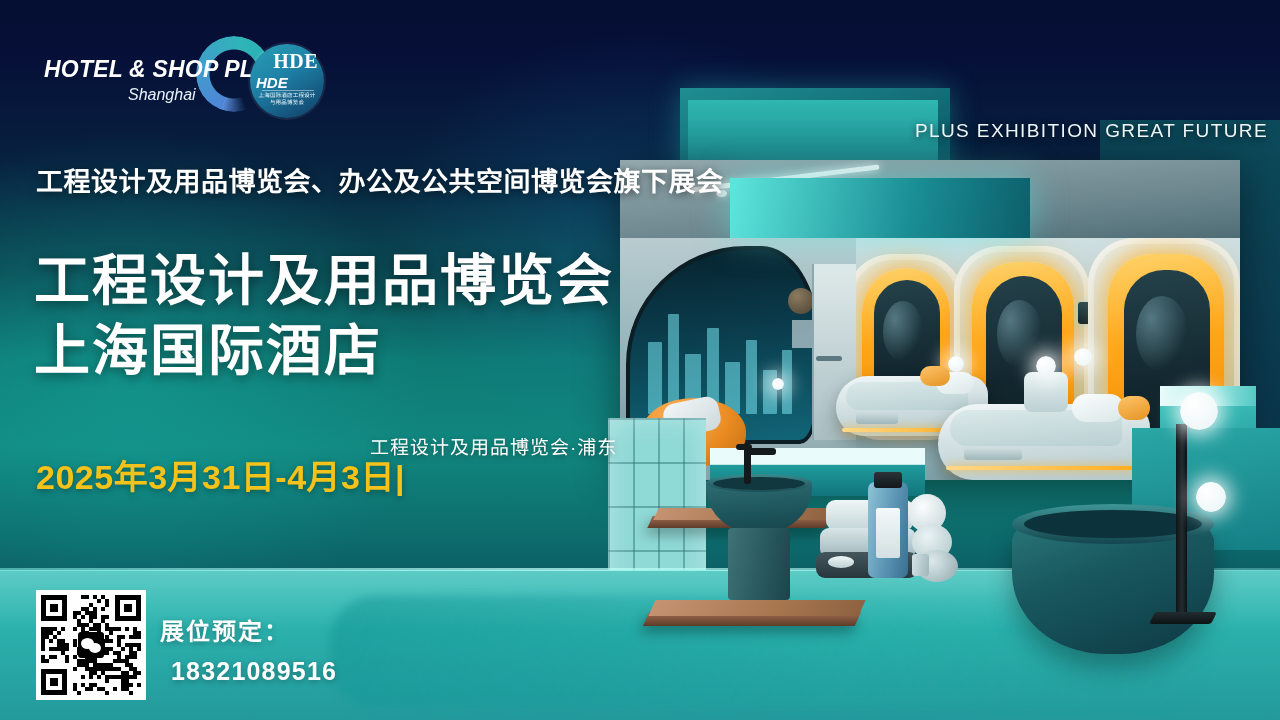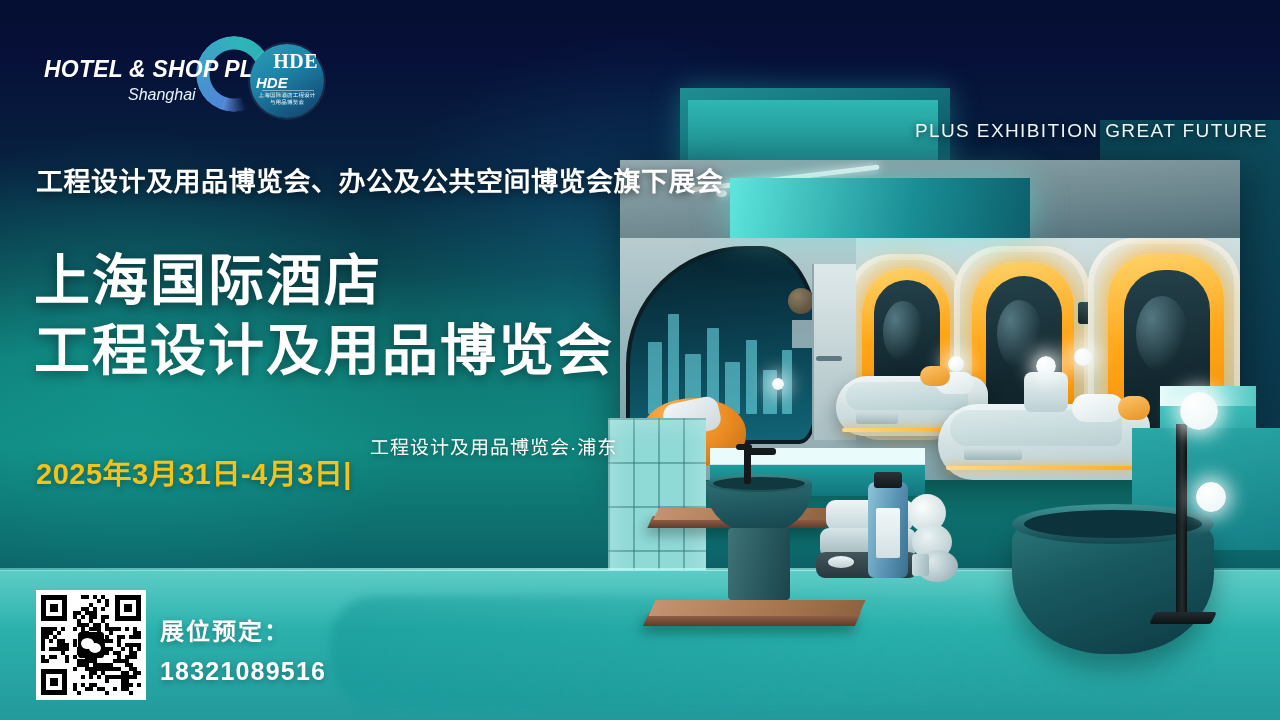--- a/index.html
+++ b/index.html
@@ -207,21 +207,21 @@
   .hde-cn{position:absolute;left:0;right:0;top:48px;text-align:center;font-size:5.5px;line-height:7px;
     color:#e8f4fa;letter-spacing:.2px;}
   .hde-rule{position:absolute;left:12px;right:10px;top:46px;height:1px;background:rgba(255,255,255,.45);}
 
   
   .subtitle{position:absolute;left:36px;top:160px;font-size:27px;font-weight:bold;color:#fff;
     letter-spacing:.5px;text-shadow:0 2px 8px rgba(0,0,0,.55);white-space:nowrap;}
   .title{position:absolute;left:34px;top:246px;font-size:56px;font-weight:bold;line-height:70px;
     color:#fff;letter-spacing:2px;text-shadow:0 3px 12px rgba(0,0,0,.45);}
   .title span{display:block;}
-  .date{position:absolute;left:36px;top:450px;font-size:29px;font-weight:bold;color:#F5C21A;
+  .date{position:absolute;left:36px;top:450px;font-size:34px;font-weight:bold;color:#F5C21A;
     letter-spacing:.5px;white-space:nowrap;text-shadow:0 2px 6px rgba(0,0,0,.35);}
   .venue{position:absolute;left:370px;top:428px;font-size:19px;line-height:39px;color:#fff;
     letter-spacing:1px;text-shadow:0 2px 6px rgba(0,0,0,.4);}
   .venue span{display:block;}
 
   .tagline{position:absolute;right:12px;top:112px;text-align:right;}
   .tag-cn{font-size:18px;font-weight:bold;color:#fff;letter-spacing:1px;
     text-shadow:0 2px 7px rgba(0,0,0,.7);}
   .tag-en{margin-top:8px;font-size:19px;color:#eef5f8;letter-spacing:1.4px;
     text-shadow:0 2px 7px rgba(0,0,0,.7);}
@@ -233,21 +233,21 @@
   .qr-eye{position:absolute;width:26px;height:26px;border:5px solid #000;box-sizing:border-box;background:#fff;}
   .qr-eye i{position:absolute;left:4px;top:4px;right:4px;bottom:4px;background:#000;}
   .wechat{position:absolute;left:50%;top:50%;transform:translate(-50%,-50%);
     width:26px;height:26px;background:#000;border-radius:3px;}
   .wechat b{position:absolute;border-radius:50%;background:#fff;}
   .wechat b.b1{left:3px;top:6px;width:13px;height:11px;}
   .wechat b.b2{left:11px;top:11px;width:12px;height:10px;}
 
   .book-label{position:absolute;left:160px;top:612px;font-size:24px;font-weight:bold;color:#fff;
     letter-spacing:2px;text-shadow:0 2px 6px rgba(0,0,0,.3);}
-  .book-phone{position:absolute;left:160px;top:657px;font-size:25px;font-weight:bold;color:#fff;
+  .book-phone{position:absolute;left:171px;top:657px;font-size:25px;font-weight:bold;color:#fff;
     letter-spacing:1.2px;text-shadow:0 2px 6px rgba(0,0,0,.3);}
 </style>
 </head>
 <body>
 
 <div id="banner">
 
   <div class="glow glow-a"></div>
   <div class="glow glow-b"></div>
 
@@ -382,22 +382,22 @@
     <div class="hde-serif">HDE</div>
     <div class="hde-sans">HDE</div>
     <div class="hde-rule"></div>
     <div class="hde-cn">上海国际酒店工程设计</div>
     <div class="hde-cn" style="top:55px;">与用品博览会</div>
   </div>
 
   <div class="subtitle">工程设计及用品博览会、办公及公共空间博览会旗下展会</div>
 
   <div class="title">
+    <span>工程设计及用品博览会</span>
     <span>上海国际酒店</span>
-    <span>工程设计及用品博览会</span>
   </div>
 
   <div class="date">2025年3月31日-4月3日|</div>
 
   <div class="venue">
     <span>工程设计及用品博览会·浦东</span>
   </div>
 
   <div class="tagline">
     <div class="tag-en">PLUS EXHIBITION GREAT FUTURE</div>

